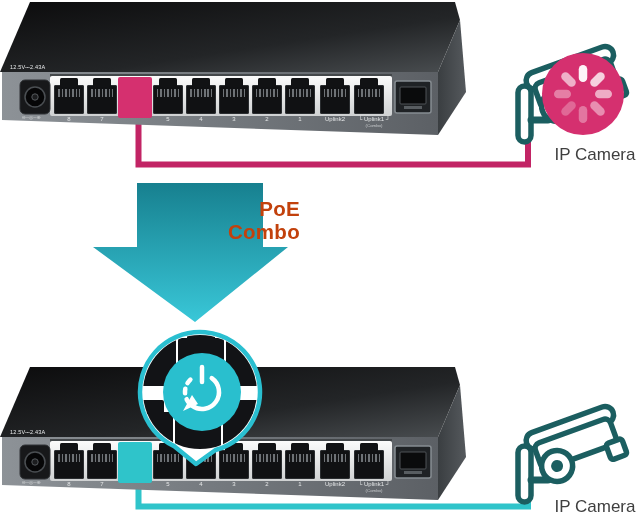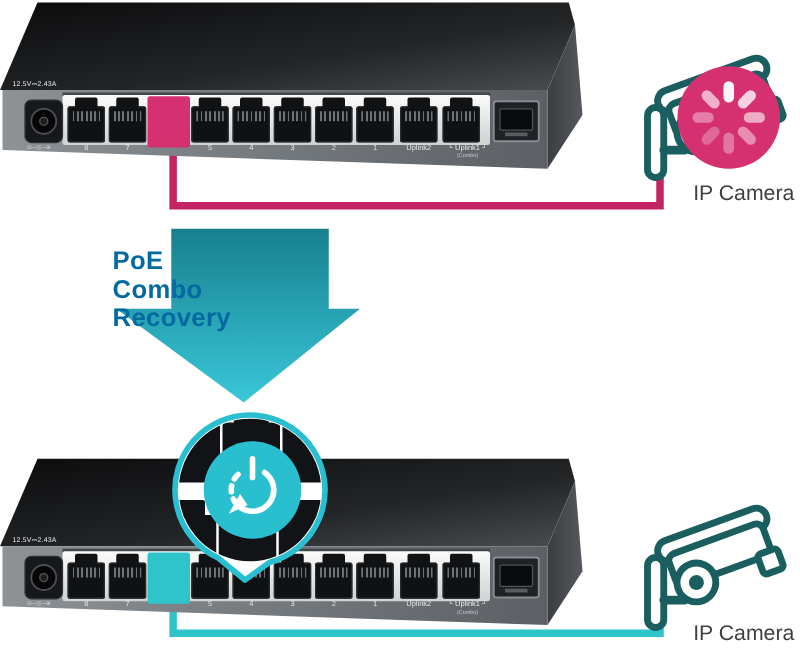--- a/index.html
+++ b/index.html
@@ -18,21 +18,21 @@
   .rj45 .t{position:absolute;left:6px;right:6px;top:0;height:9px;background:#111214;border-radius:1.5px;}
   .rj45 .b{position:absolute;left:0;right:0;top:7px;bottom:0;background:#101113;border-radius:2px;
            box-shadow:inset 0 0 0 1px #2a2d30;}
   .rj45 .p{position:absolute;left:4px;right:4px;top:11px;height:8px;
            background:repeating-linear-gradient(90deg,#6e7276 0 1.5px,#141517 1.5px 3.5px);}
   .hl-port{position:absolute;top:77px;width:34px;height:41px;border-radius:2px;}
   .port-label{position:absolute;top:116px;width:30px;text-align:center;font-size:6px;color:#e4e6e7;}
   .port-label.wide{width:54px;}
   .combo-label{position:absolute;top:123px;width:64px;text-align:center;font-size:6px;color:#c8cbcd;
                transform:scale(.72);transform-origin:center top;}
-  .arrow-text{position:absolute;left:90px;top:197px;width:210px;text-align:left;color:#0369a1;
+  .arrow-text{position:absolute;left:90px;top:197px;width:210px;text-align:right;color:#c2410c;
               font-weight:bold;font-size:20.5px;line-height:23px;letter-spacing:.3px;}
   .cam-label{position:absolute;left:533px;width:124px;text-align:center;font-size:17px;color:#3f3f3f;}
   #cam-label-top{top:145px;}
   #cam-label-bottom{top:497px;}
   svg{display:block;}
 </style>
 </head>
 <body>
 
 <svg width="0" height="0" style="position:absolute">
@@ -222,21 +222,20 @@
     <div class="port-label wide" style="left: 342px; width: 64px;"><span>└</span> <span>Uplink1</span> <span>┘</span> </div>
     <div class="combo-label" style="left: 342px;">(Combo)</div>
   </div>
 
 <svg style="position:absolute;left:85px;top:180px" width="210" height="148" viewBox="0 0 210 148">
   <path d="M52 3 H178 V67 H203 L110 142 L8 67 H52 Z" fill="url(#gArrow)"></path>
 </svg>
 <div class="arrow-text">
   <div>PoE</div>
   <div>Combo</div>
-  <div>Recovery</div>
 </div>
 
 <svg style="position:absolute;left:127px;top:322px" width="150" height="150" viewBox="0 0 150 150">
   <defs>
       <clipPath id="bubbleClip">
         <circle cx="73" cy="70" r="57"></circle>
       </clipPath>
     </defs>
   <path d="M88.5 128 A60 60 0 1 0 47.6 124.4 L69 142 Z" fill="#ffffff" stroke="#2abfd0" stroke-width="4.5" stroke-linejoin="round"></path>
   <g clip-path="url(#bubbleClip)">

